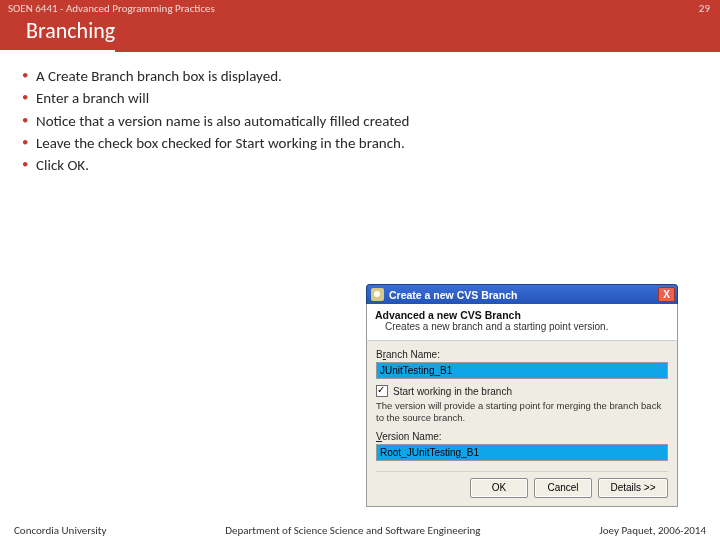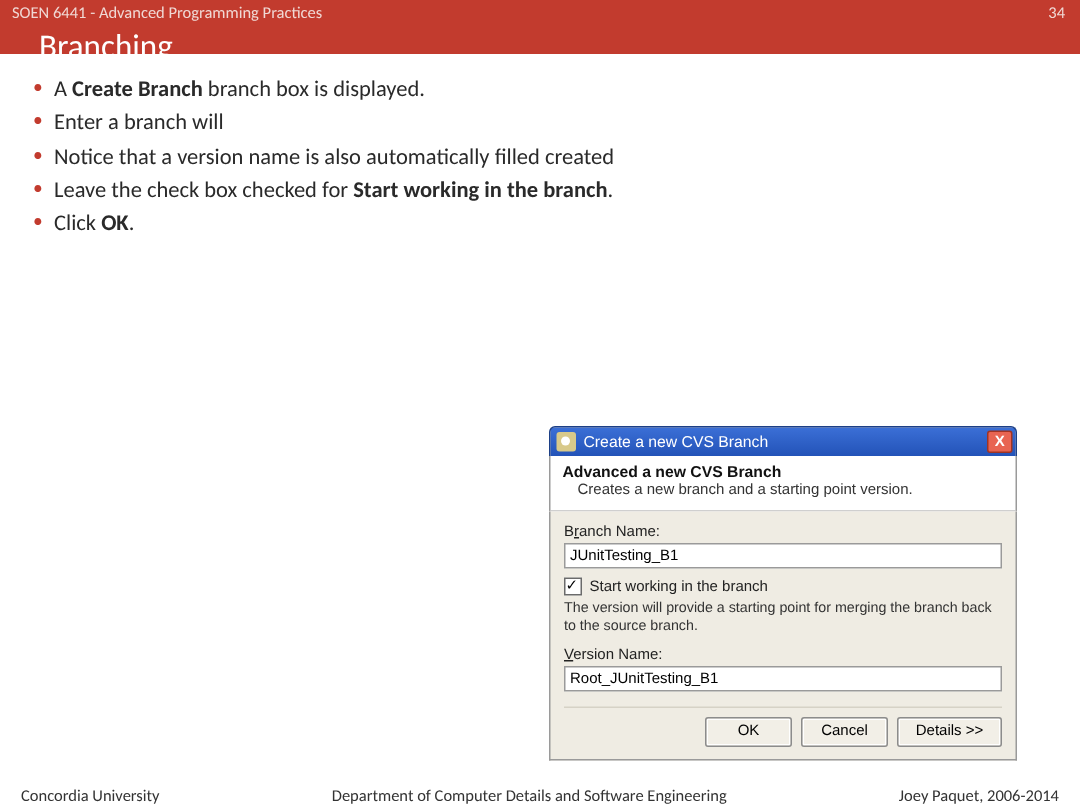--- a/index.html
+++ b/index.html
@@ -7,21 +7,21 @@
     width: 720px;
     height: 540px;
     font-family: Calibri, "Segoe UI", Arial, sans-serif;
     background: #fff;
     position: relative;
     overflow: hidden;
   }
   .header {
     background: #c23b2e;
     color: #fff;
-    height: 36px;
+    height: 52px;
     position: relative;
   }
   .course-title {
     font-size: 11px;
     padding: 2px 8px 0 8px;
     color: #f0d8d4;
   }
   .slide-number {
     position: absolute;
     top: 2px;
@@ -54,21 +54,21 @@
     margin-bottom: 2px;
   }
   .content li::before {
     content: "•";
     position: absolute;
     left: 0;
     top: 0;
     color: #c23b2e;
     font-size: 13px;
   }
-  .bold { font-weight: 700; text-align: right; }
+  .bold { font-weight: 400; text-align: right; }
   .dialog-wrap {
     position: absolute;
     right: 42px;
     top: 284px;
     width: 312px;
     font-family: Tahoma, Arial, sans-serif;
   }
   .dlg-titlebar {
     background: linear-gradient(#3b6fd6, #2353b8);
     height: 20px;
@@ -91,20 +91,21 @@
     position:absolute;
     width:6px;height:6px;
     background:#fff;
     border-radius:50%;
     top:3px;left:3px;
   }
   .dlg-titlebar span {
     color: #fff;
     font-size: 10.5px;
     flex: 1;
+    font-weight: bold;
   }
   .dlg-close {
     width: 17px; height: 15px;
     background: #e86452;
     border: 1px solid #a03424;
     border-radius: 2px;
     color: #fff;
     font-size: 10px;
     line-height: 13px;
     text-align: center;
@@ -133,21 +134,21 @@
     border-top: none;
     padding: 8px 9px 8px 9px;
     font-size: 10px;
     color: #222;
   }
   .lbl { margin-bottom: 2px; }
   .underline { text-decoration: underline; }
   .txtfield {
     width: 100%;
     border: 1px solid #9a9a9a;
-    background: #ffffff;
+    background: #0ea5e9;
     font-size: 10px;
     padding: 2px 3px;
     font-family: Tahoma, Arial, sans-serif;
     margin-bottom: 6px;
   }
   .chkrow {
     display: flex;
     align-items: center;
     gap: 5px;
     margin-bottom: 3px;
@@ -199,21 +200,21 @@
     color: #333;
     padding: 0 14px;
     margin-top: 12px;
   }
 </style>
 </head>
 <body>
 
 <div class="header">
   <div class="course-title">SOEN 6441 - Advanced Programming Practices</div>
-  <div class="slide-number">34</div>
+  <div class="slide-number">29</div>
   <div class="title-row">
     <div class="slide-title">Branching</div>
   </div>
 </div>
 
 <div class="content">
   <ul>
     <li>
       <span>A </span><span class="bold">Create Branch</span><span> branch box is displayed.</span>
     </li>
@@ -255,15 +256,15 @@
     <div class="btnrow">
       <button class="wbtn">OK</button>
       <button class="wbtn">Cancel</button>
       <button class="wbtn" style="min-width:70px">Details &gt;&gt;</button>
     </div>
   </div>
 </div>
 
 <div class="footer">
   <span>Concordia University</span>
-  <span>Department of Computer Details and Software Engineering</span>
+  <span>Department of Science Science and Software Engineering</span>
   <span>Joey Paquet, 2006-2014</span>
 </div>
 
 </body></html>

